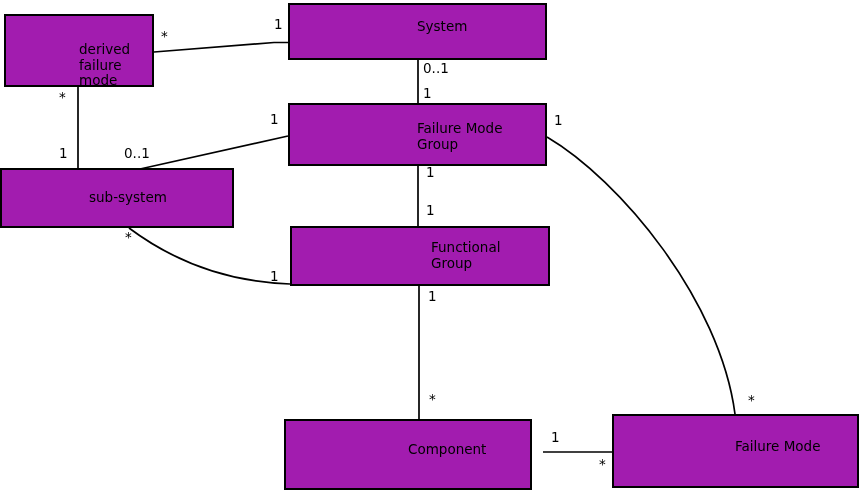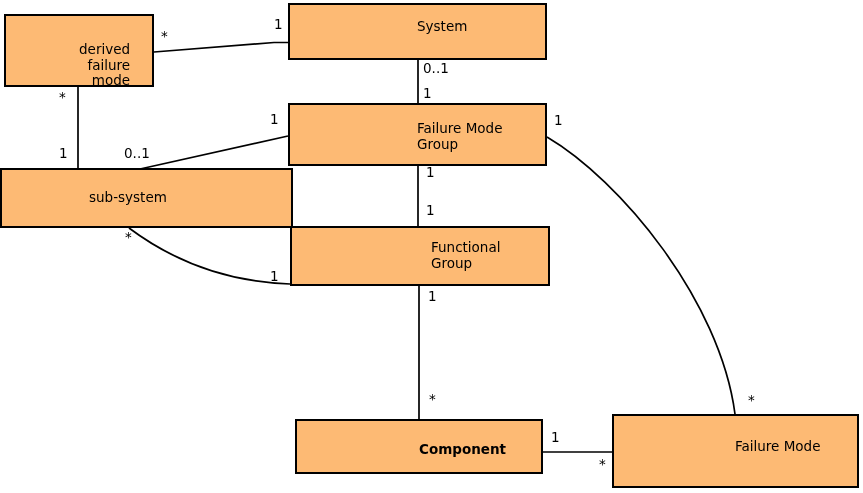--- a/index.html
+++ b/index.html
@@ -25,21 +25,21 @@
   }
   .edges path {
     fill: none;
     stroke: #000000;
     stroke-width: 1.7;
   }
   .box {
     position: absolute;
     box-sizing: border-box;
     border: 2px solid #000000;
-    background: #fdba74;
+    background: #a21caf;
   }
   .lbl {
     position: absolute;
     font-size: 13.5px;
     line-height: 15.7px;
     white-space: pre-line;
     color: #000000;
   }
   .mult {
     position: absolute;
@@ -59,44 +59,44 @@
     <path d="M418,60 L418,103"></path>
     <path d="M140,169 L288,136"></path>
     <path d="M418,165 L418,226"></path>
     <path d="M129,228 Q200,281 290,284"></path>
     <path d="M419,286 L419,419"></path>
     <path d="M543,452 L612,452"></path>
     <path d="M547,137 C620,180 720,300 735,414"></path>
   </svg>
 
   <div class="box" style="left:4px; top:14px; width:150px; height:73px;">
-    <span class="lbl" style="left:73px; top:26px;text-align:right;">derived
+    <span class="lbl" style="left:73px; top:26px;">derived
 failure
 mode</span>
   </div>
 
   <div class="box" style="left:288px; top:3px; width:259px; height:57px;">
     <span class="lbl" style="left:127px; top:14px;">System</span>
   </div>
 
   <div class="box" style="left:288px; top:103px; width:259px; height:63px;">
     <span class="lbl" style="left:127px; top:16px;">Failure Mode
 Group</span>
   </div>
 
-  <div class="box" style="left:0px; top:168px; width:293px; height:60px;">
+  <div class="box" style="left:0px; top:168px; width:234px; height:60px;">
     <span class="lbl" style="left:87px; top:20px;">sub-system</span>
   </div>
 
   <div class="box" style="left:290px; top:226px; width:260px; height:60px;">
     <span class="lbl" style="left:127px; top:12px;margin-left:12px;">Functional
 Group</span>
   </div>
 
-  <div class="box" style="left:295px; top:419px; width:248px; height:55px;font-weight:bold;">
+  <div class="box" style="left:284px; top:419px; width:248px; height:71px;">
     <span class="lbl" style="left:122px; top:21px;">Component</span>
   </div>
 
   <div class="box" style="left:612px; top:414px; width:247px; height:74px;">
     <span class="lbl" style="left:121px; top:23px;">Failure Mode</span>
   </div>
 
   <span class="mult" style="left:161px; top:30px;">*</span>
   <span class="mult" style="left:274px; top:18px;">1</span>
 

